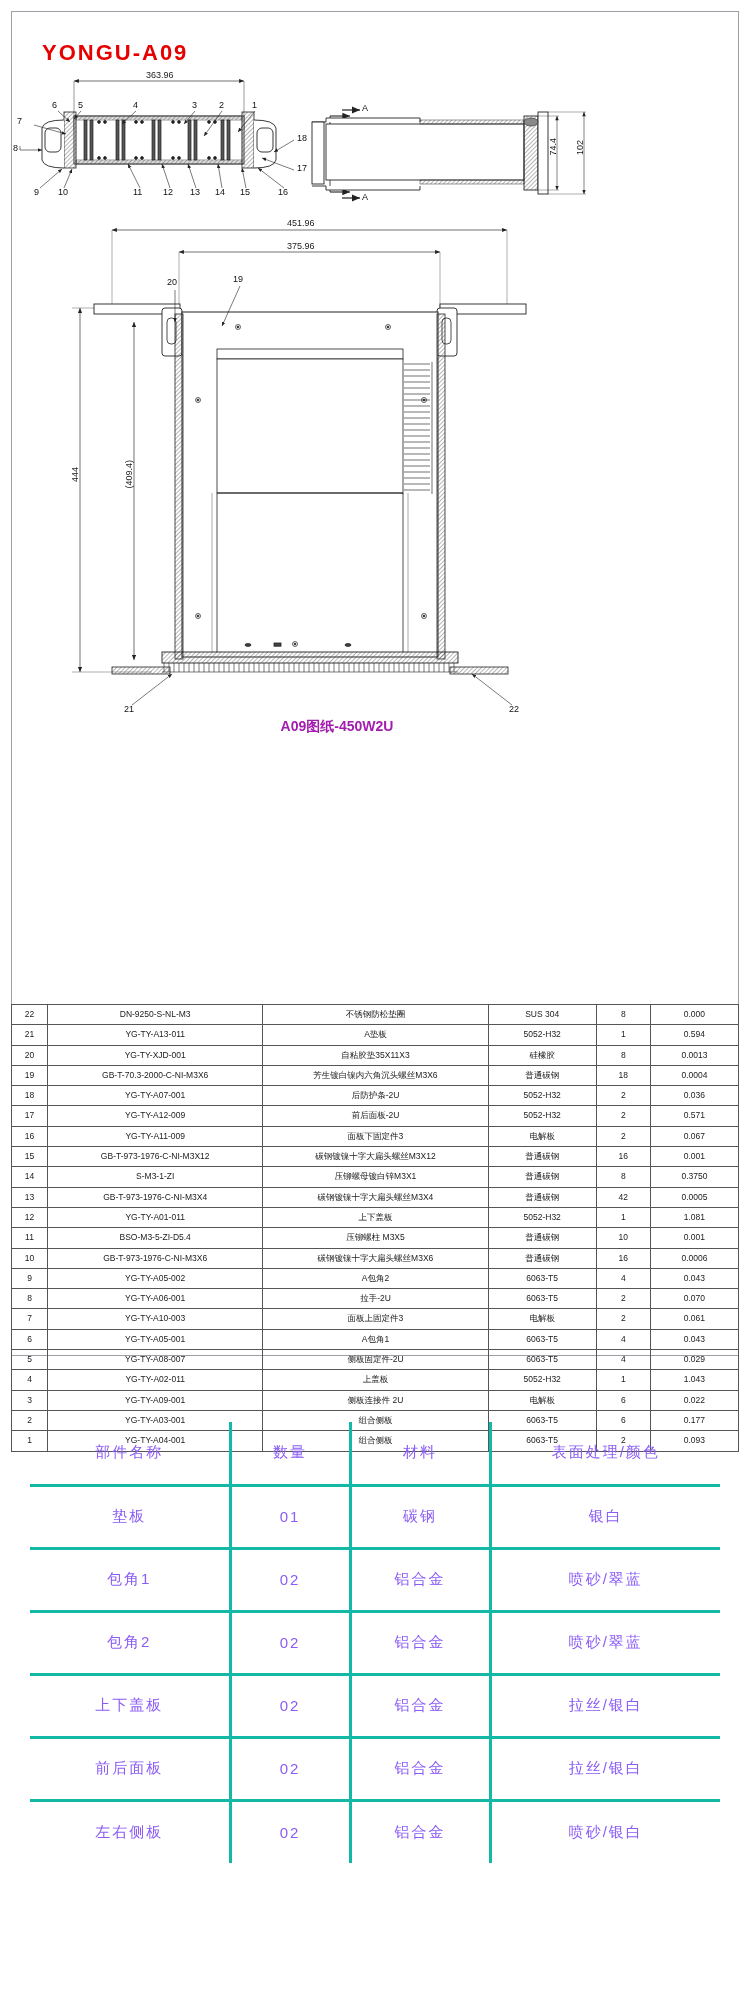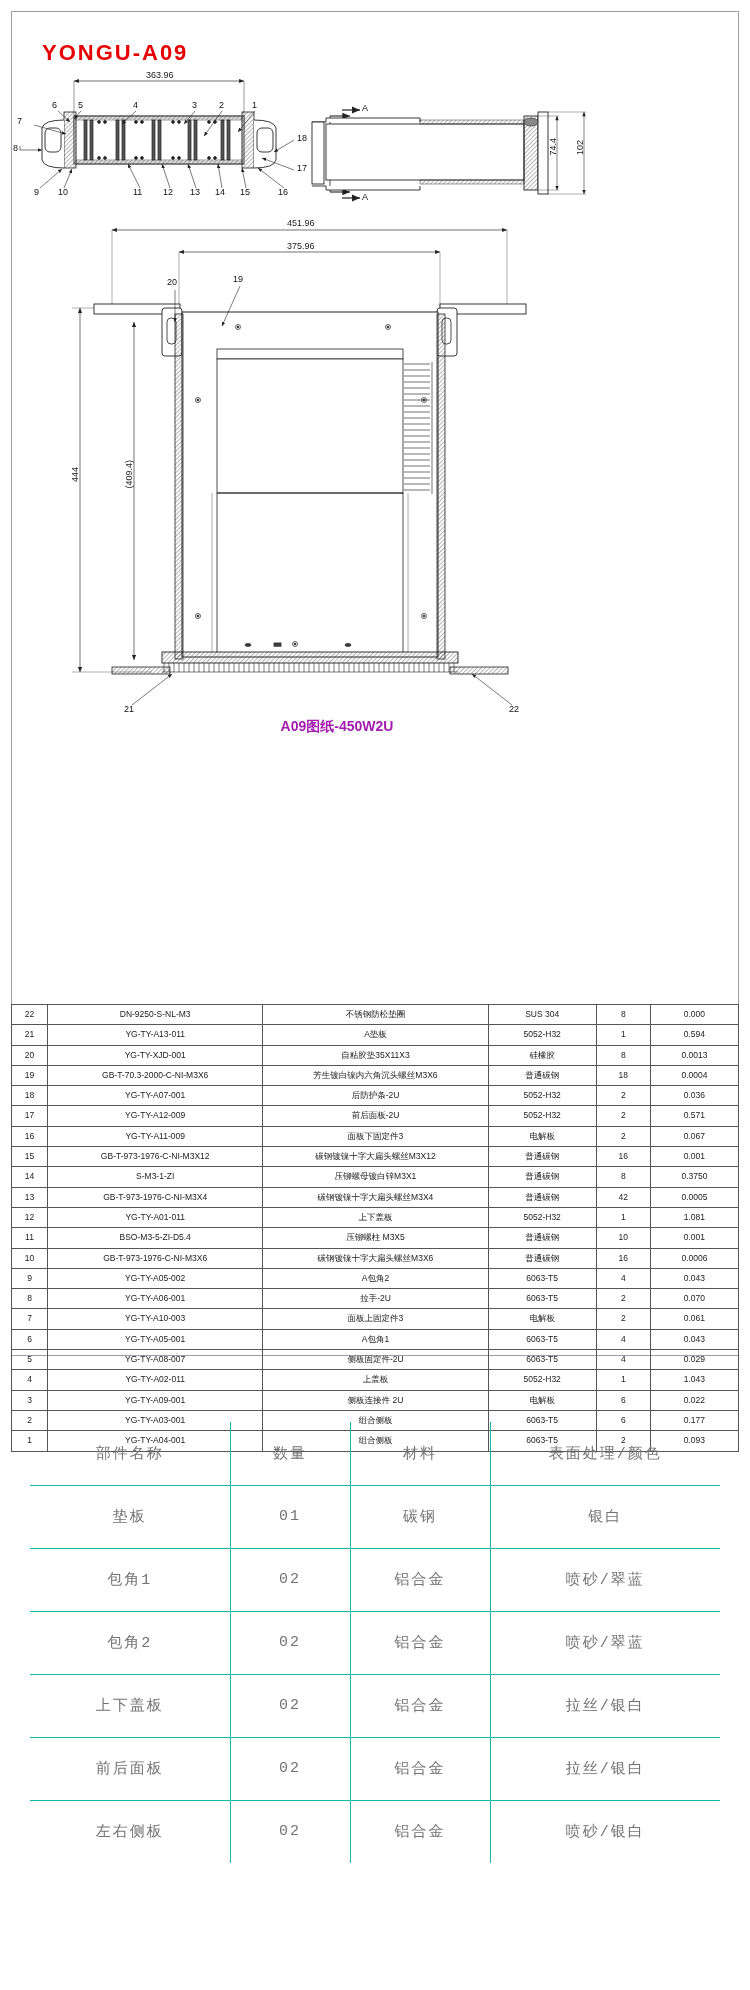--- a/index.html
+++ b/index.html
@@ -54,25 +54,24 @@
   .bom .col-mat { width:108px; }
   .bom .col-qty { width:54px; }
   .bom .col-wt { width:88px;margin-left:40px; }
 
   
   .spec {
     position:absolute; left:30px; top:1422px;
     width:690px;
     border-collapse:collapse;
     font-size:15px;
-    color:#737373;
-    font-family:Liberation Mono, monospace;
+    color:#8b5cf6;
   }
   .spec td {
-    border:1px solid #14b8a6;
+    border:3px solid #14b8a6;
     height:63px;
     text-align:center;
     vertical-align:middle;
     letter-spacing:2px;
   }
   .spec tr:first-child td { border-top:none; }
   .spec td:first-child { border-left:none; }
   .spec td:last-child { border-right:none; }
   .spec tr:last-child td { border-bottom:none; }
   .spec .w1 { width:200px; }

